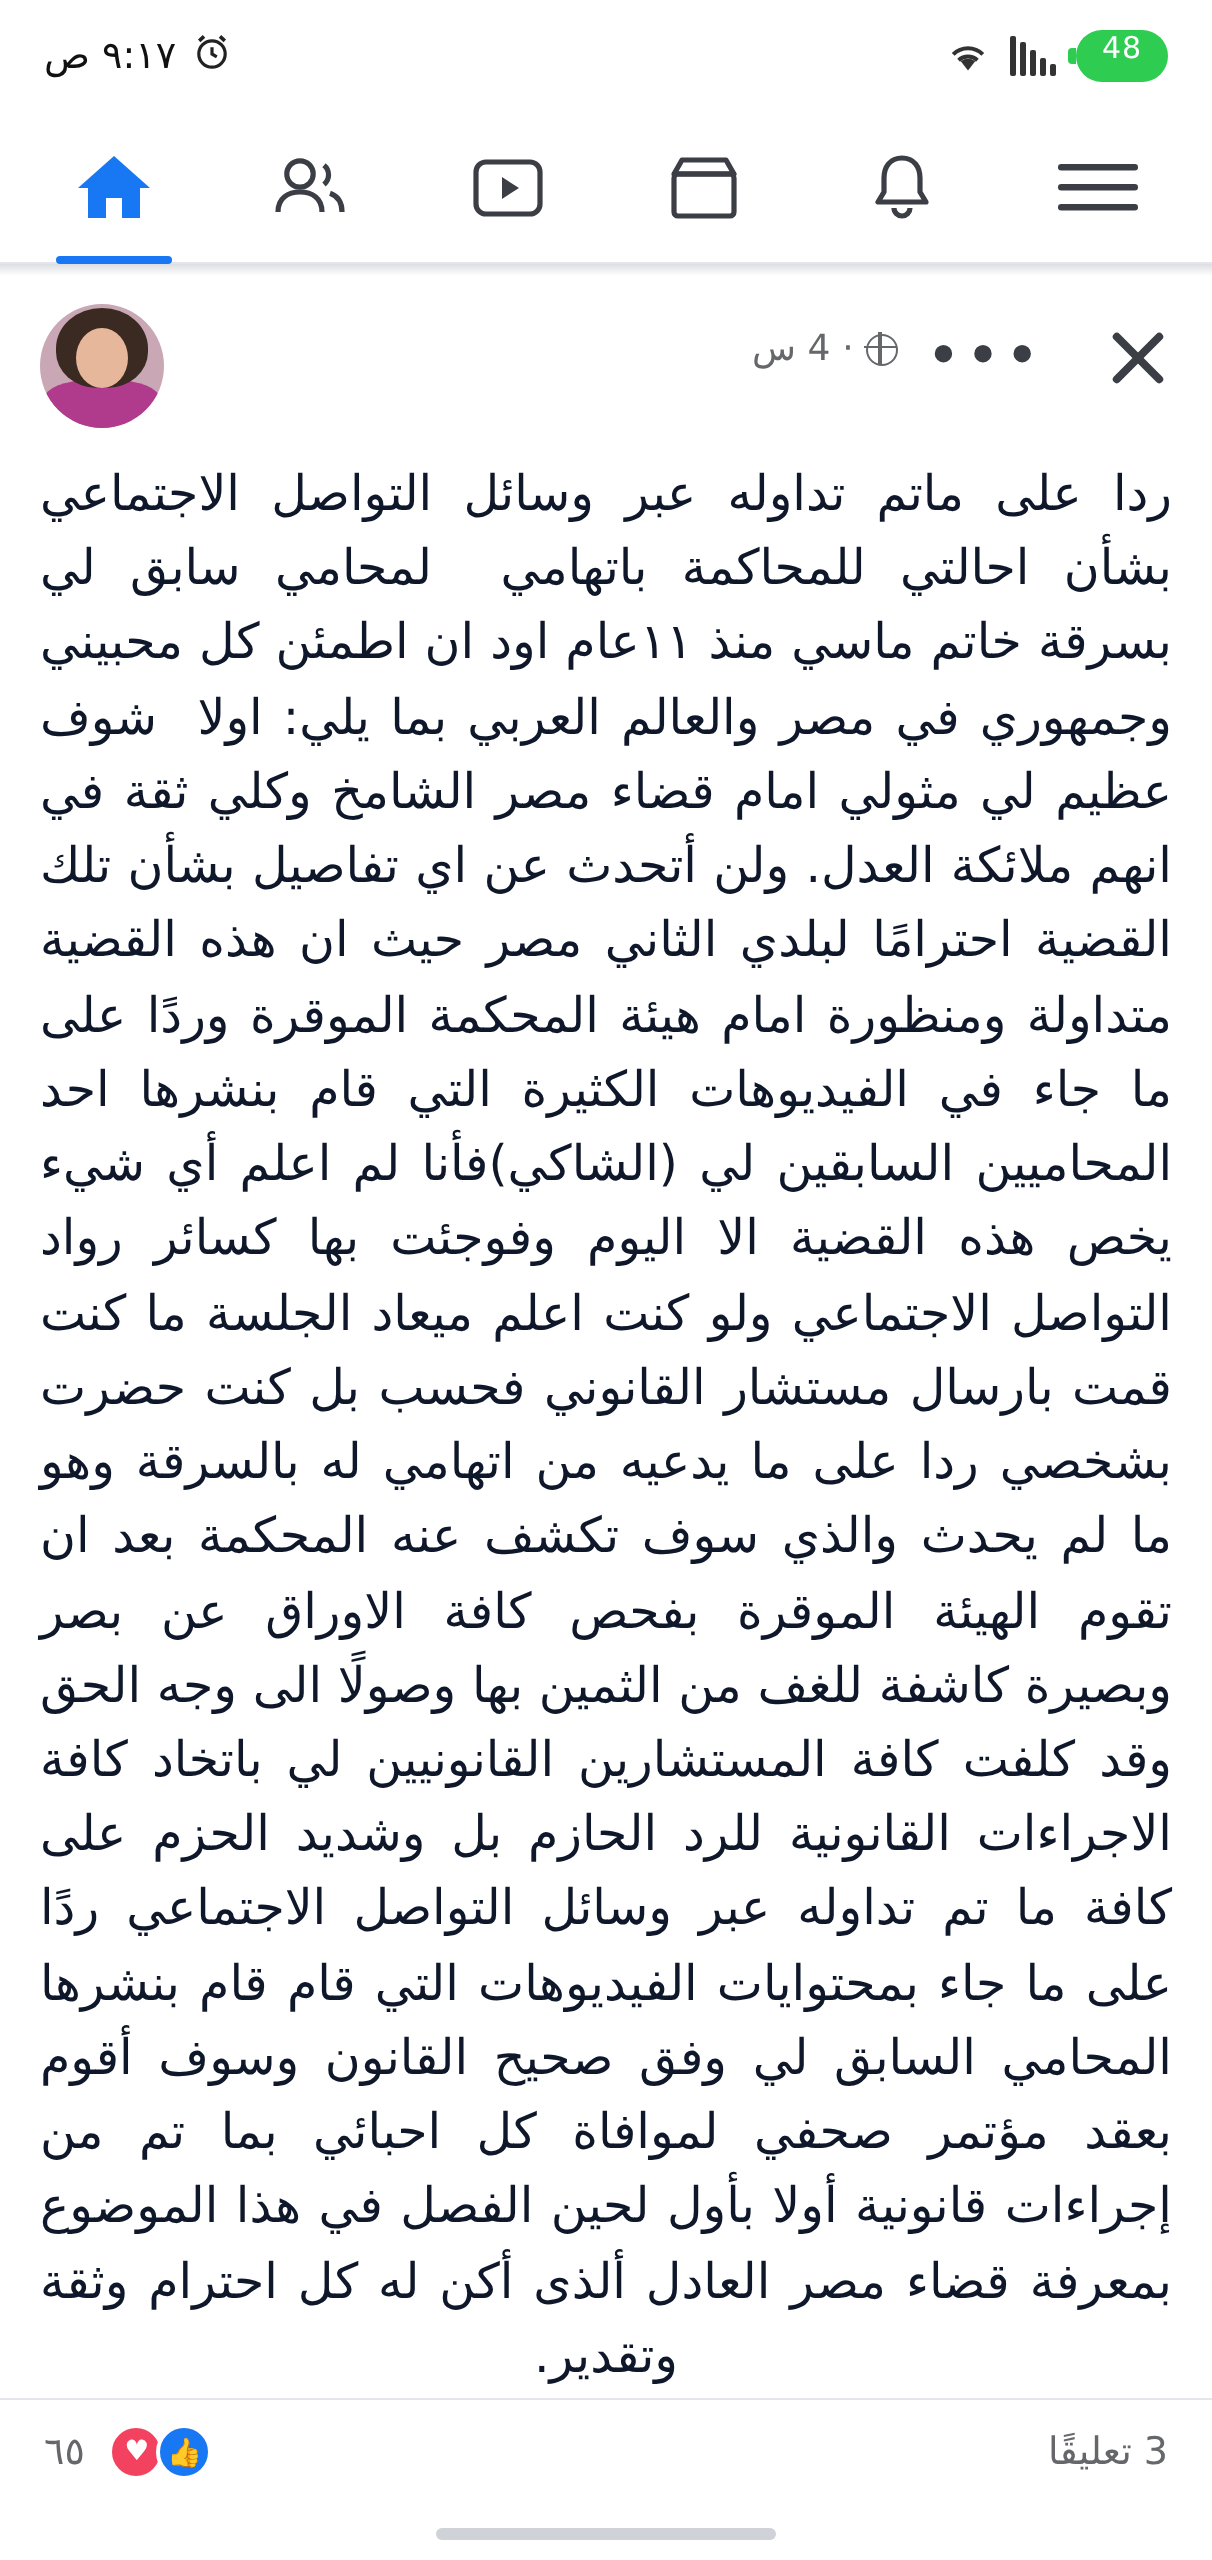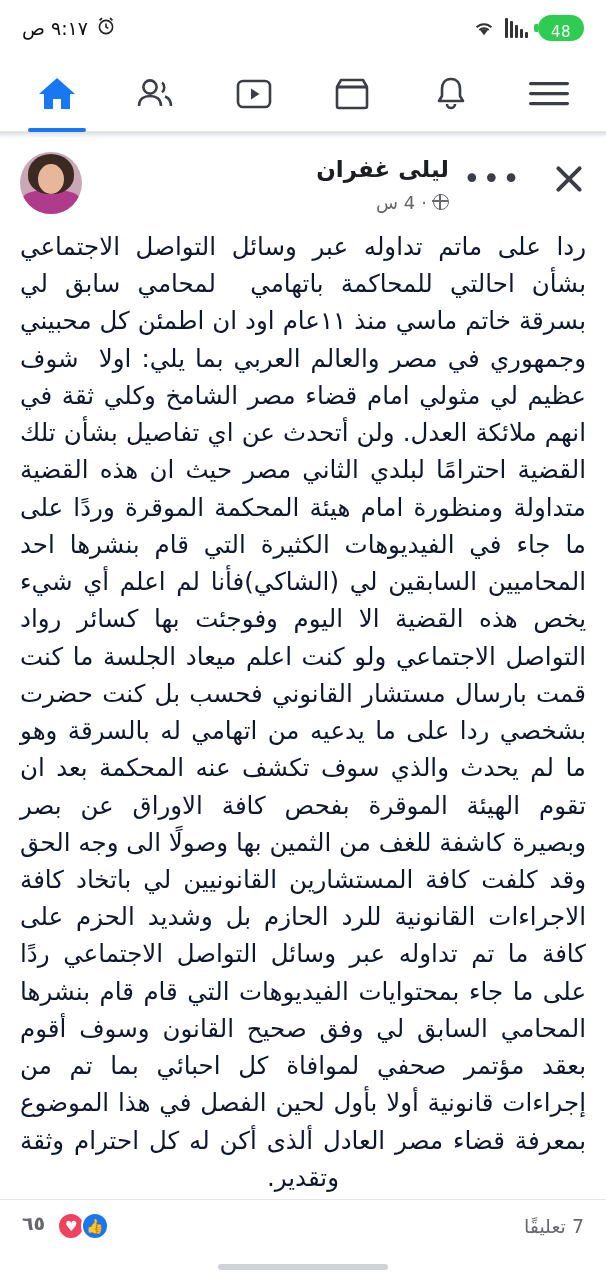--- a/index.html
+++ b/index.html
@@ -31,21 +31,21 @@
     font-size: 19px;
     color: #111;
   }
   .status-left { display: flex; align-items: center; gap: 10px; }
   .battery {
     width: 46px; height: 26px;
     border-radius: 13px;
     background: #2ecc50;
     color: #fff;
     font-size: 15px;
-    display: flex; align-items: flex-end; justify-content: center;
+    display: flex; align-items: flex-start; justify-content: center;
     letter-spacing: .5px;
     position: relative;
   }
   .battery::after {
     content: "";
     position: absolute;
     left: -4px; top: 9px;
     width: 4px; height: 8px;
     background: #2ecc50;
     border-radius: 2px 0 0 2px;
@@ -183,21 +183,21 @@
   .post-footer {
     flex: 0 0 auto;
     border-top: 1px solid #e4e6eb;
     padding: 12px 22px 14px 22px;
     display: flex;
     align-items: center;
     justify-content: space-between;
     direction: rtl;
   }
   .comments-count { font-size: 19px; color: #65676b; }
-  .reactions { display: flex; align-items: flex-start; gap: 6px; direction: ltr; font-weight: bold; }
+  .reactions { display: flex; align-items: center; gap: 6px; direction: ltr; }
   .reactions .count { font-size: 19px; color: #65676b; margin-right: 6px; }
   .react-bubble {
     width: 28px; height: 28px; border-radius: 50%;
     display: flex; align-items: center; justify-content: center;
     border: 2px solid #fff;
     font-size: 14px; color: #fff;
   }
   .react-love { background: #f3425f; }
   .react-like { background: #1877f2; margin-left: -10px; }
   .homebar {
@@ -306,38 +306,37 @@
   </div>
 
   <div class="divider-shadow"></div>
 
   <div class="post-header">
     <div class="header-actions">
       <div class="close-x"></div>
       <div class="dots">•••</div>
     </div>
     <div class="post-meta">
-      <div class="author-name">ليلى غفران</div>
       <div class="post-sub">
         <span class="globe"></span>
         <span>·</span>
         <span>4 س</span>
       </div>
     </div>
     <div class="avatar">
       <div class="dress"></div>
       <div class="hair"></div>
       <div class="face"></div>
     </div>
   </div>
 
   <div class="post-body">ردا على ماتم تداوله عبر وسائل التواصل الاجتماعي بشأن احالتي للمحاكمة باتهامي  لمحامي سابق لي بسرقة خاتم ماسي منذ ١١عام اود ان اطمئن كل محبيني وجمهوري في مصر والعالم العربي بما يلي: اولا  شوف عظيم لي مثولي امام قضاء مصر الشامخ وكلي ثقة في انهم ملائكة العدل. ولن أتحدث عن اي تفاصيل بشأن تلك القضية احترامًا لبلدي الثاني مصر حيث ان هذه القضية متداولة ومنظورة امام هيئة المحكمة الموقرة وردًا على ما جاء في الفيديوهات الكثيرة التي قام بنشرها احد المحاميين السابقين لي (الشاكي)فأنا لم اعلم أي شيء يخص هذه القضية الا اليوم وفوجئت بها كسائر رواد التواصل الاجتماعي ولو كنت اعلم ميعاد الجلسة ما كنت  قمت بارسال مستشار القانوني فحسب بل كنت حضرت بشخصي ردا على ما يدعيه من اتهامي له بالسرقة وهو ما لم يحدث والذي سوف تكشف عنه المحكمة بعد ان تقوم الهيئة الموقرة بفحص كافة الاوراق عن بصر وبصيرة كاشفة للغف من الثمين بها وصولًا الى وجه الحق وقد كلفت كافة المستشارين القانونيين لي باتخاد كافة الاجراءات القانونية للرد الحازم بل وشديد الحزم على كافة ما تم تداوله عبر وسائل التواصل الاجتماعي ردًا على ما جاء بمحتوايات الفيديوهات التي قام قام بنشرها المحامي السابق لي وفق صحيح القانون وسوف أقوم بعقد مؤتمر صحفي لموافاة كل احبائي بما تم من إجراءات قانونية أولا بأول لحين الفصل في هذا الموضوع بمعرفة قضاء مصر العادل ألذى أكن له كل احترام وثقة وتقدير.</div>
 
   <div class="post-footer">
-    <div class="comments-count">7 تعليقًا</div>
+    <div class="comments-count">3 تعليقًا</div>
     <div class="reactions">
       <span class="count">٦٥</span>
       <span class="react-bubble react-love">♥</span>
       <span class="react-bubble react-like">👍</span>
     </div>
   </div>
 
   <div class="homebar">
       <span></span>
     </div>

